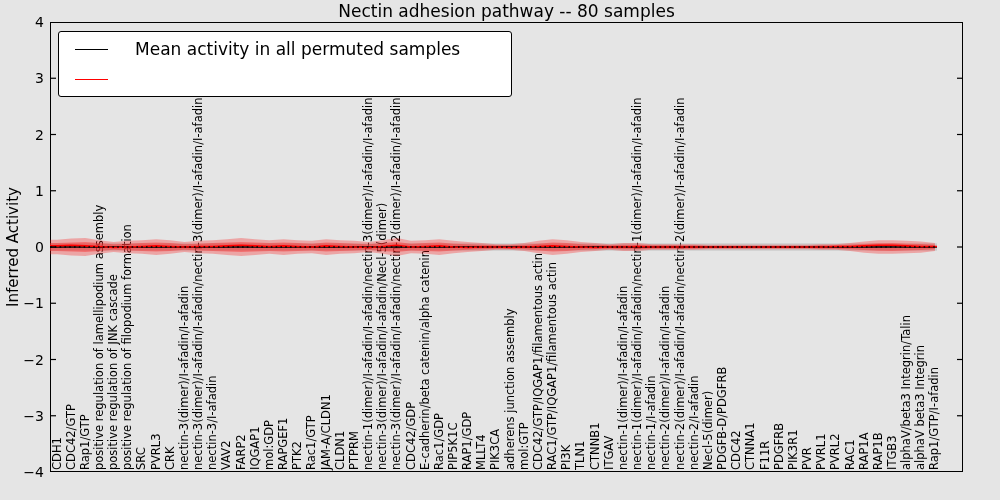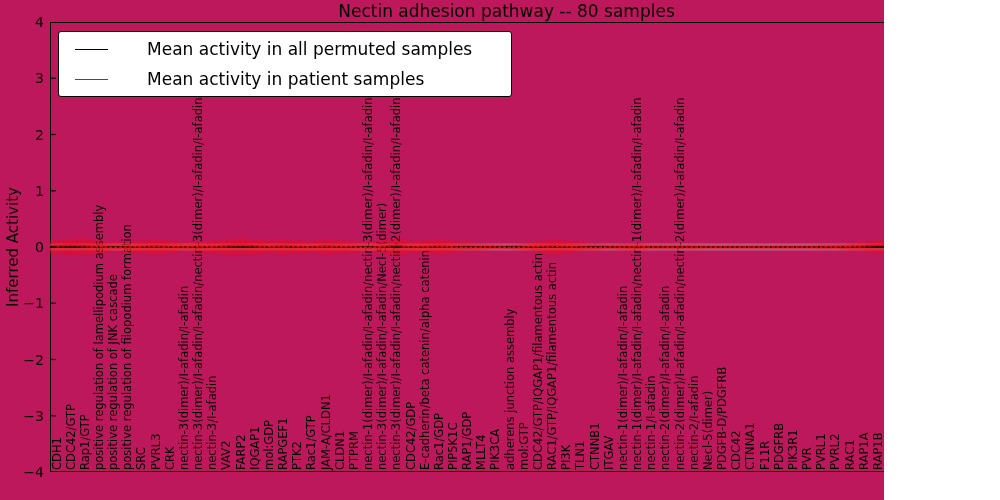--- a/index.html
+++ b/index.html
@@ -1,37 +1,37 @@
 <!DOCTYPE html>
 <html><head>
 <meta charset="utf-8">
 <style>
   html,body{margin:0;padding:0;background:#fff;overflow:hidden;}
-  #fig{position:relative;width:884px;height:500px;background:#be185d;
+  #fig{position:relative;width:1000px;height:500px;background:#e5e5e5;
        font-family:"DejaVu Sans","Liberation Sans",sans-serif;overflow:hidden;}
   #title{position:absolute;left:50px;top:1px;width:913px;text-align:center;
          font-size:17px;color:#000;z-index:20;}
   #xlabel{position:absolute;left:50px;top:479px;width:913px;text-align:center;
           font-size:17px;color:#000;z-index:20;}
   #ylabel{position:absolute;left:13px;top:247px;font-size:15px;color:#000;
           transform:translate(-50%,-50%) rotate(-90deg);white-space:nowrap;z-index:20;}
   #plot-border{position:absolute;left:50px;top:22px;width:913px;height:450px;
                border:1px solid #000;box-sizing:border-box;z-index:4;}
   #plot-svg{position:absolute;left:50px;top:22px;z-index:10;pointer-events:none;}
   .ytick{position:absolute;left:14px;width:30px;text-align:right;
          font-size:14px;color:#000;line-height:18px;z-index:6;}
   .xlab{position:absolute;font-size:11.5px;line-height:11px;color:#000;
         white-space:nowrap;transform:rotate(-90deg);transform-origin:0 0;z-index:5;}
   #legend{position:absolute;left:58px;top:31px;width:454px;height:66px;
           background:#fff;border:1.6px solid #000;border-radius:3px;
           box-sizing:border-box;z-index:30;display:flex;flex-direction:column;
           justify-content:center;gap:6px;padding-left:16px;}
   .legend-row{display:flex;align-items:center;height:24px;}
   .legend-line{width:33px;height:0;border-top:1.8px solid #000;flex:0 0 33px;}
-  .legend-text{margin-left:39px;font-size:17px;color:#000;white-space:nowrap;}
+  .legend-text{margin-left:27px;font-size:17px;color:#000;white-space:nowrap;}
 </style>
 </head>
 <body>
 
 <div id="fig">
   <div id="title">Nectin adhesion pathway -- 80 samples</div>
   <div id="ylabel">Inferred Activity</div>
 
   <div id="xticklabels">
       <span class="xlab" style="left: 51.5px; top: 470px;">CDH1</span>
@@ -138,16 +138,15 @@
       <line x1="907" y1="450" x2="913" y2="450" stroke="#000" stroke-width="1.2"></line>
     </svg>
 
   <div id="legend">
       <div class="legend-row">
         <span class="legend-line" style="border-top-color: rgb(0, 0, 0);"></span>
         <span class="legend-text">Mean activity in all permuted samples</span>
       </div>
       <div class="legend-row">
         <span class="legend-line" style="border-top-color: rgb(255, 0, 0);"></span>
-        <span class="legend-text">Mean activity in patient samples</span>
       </div>
     </div>
 </div>
 
 </body></html>

